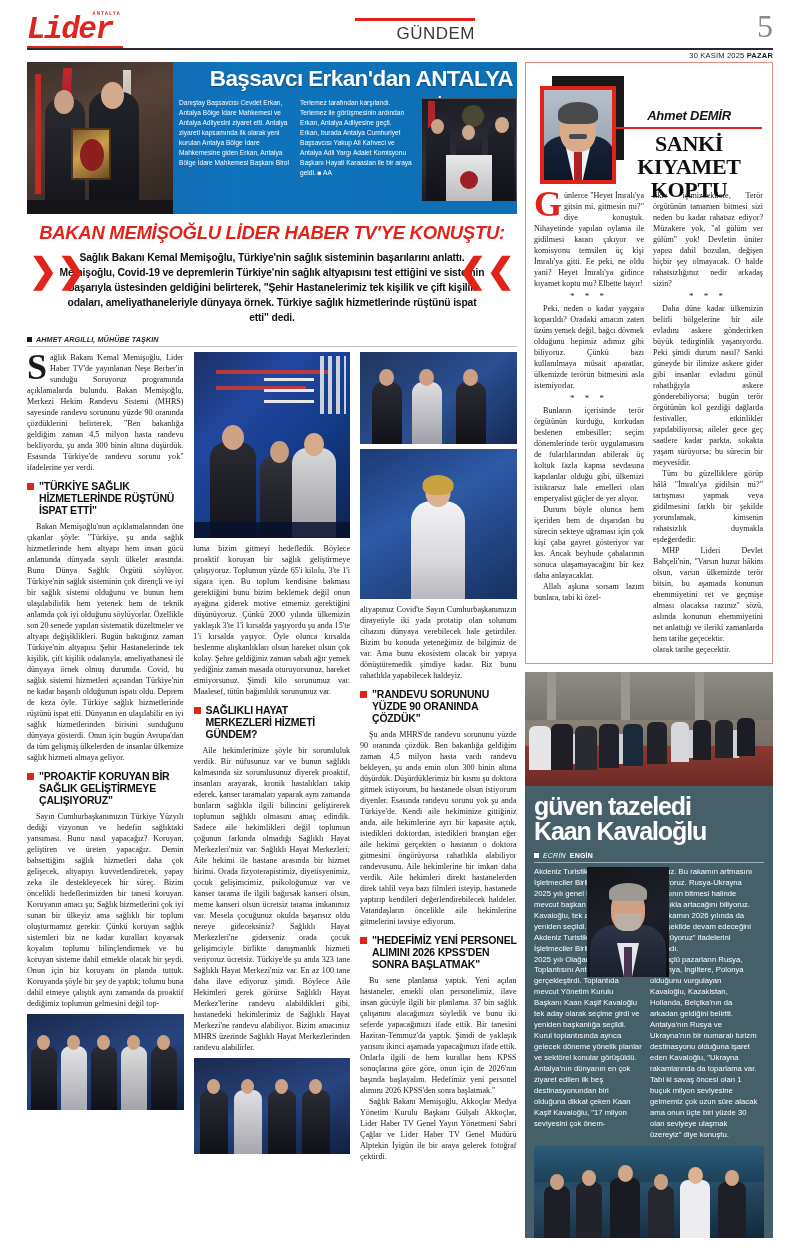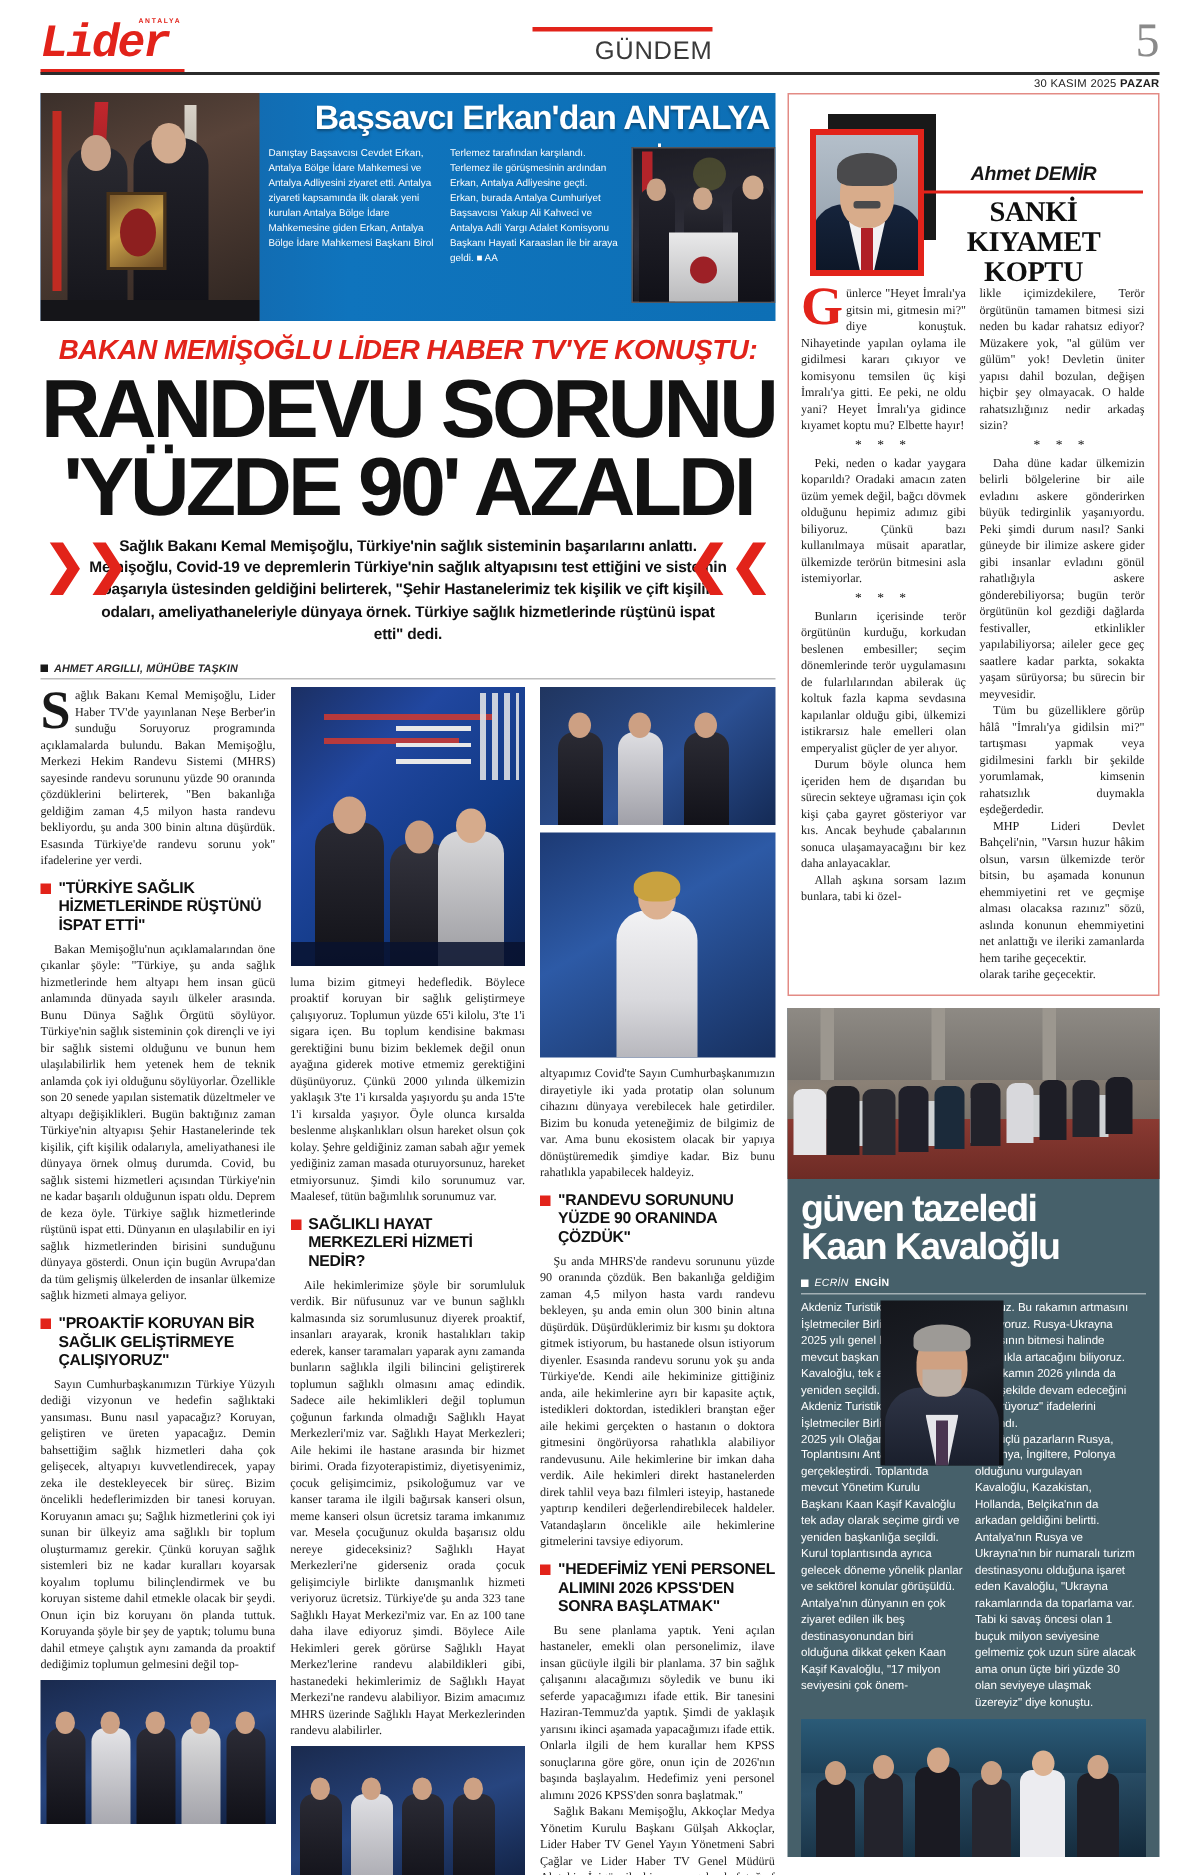--- a/index.html
+++ b/index.html
@@ -252,21 +252,21 @@
   .col-author {
     position:absolute; right:2px; top:38px; width:146px; text-align:center;
     font-family:"Liberation Sans", sans-serif;
     font-weight:bold; font-style:italic; font-size:13px; color:#151515;
     letter-spacing:-0.2px;
   }
   .col-author-rule { position:absolute; right:2px; top:57px; width:146px; height:2px; background:#e2231a; }
   .col-title {
     position:absolute; right:2px; top:62px; width:146px; text-align:center;
     font-family:"Liberation Serif", serif;
-    font-weight:bold; font-size:19px; line-height:1.05; color:#0f0f0f;
+    font-weight:bold; font-size:22px; line-height:1.05; color:#0f0f0f;
     letter-spacing:-0.3px;
   }
   .col-body { display:flex; gap:9px; margin-top:2px; }
   .col-body .cc { width:110px; }
   .col-body p {
     font-family:"Liberation Serif", serif;
     font-size:8.1px; line-height:1.36; color:#1a1a1a; text-align:justify; text-indent:9px;
   }
   .col-body p.noind { text-indent:0; }
   .col-drop::first-letter {
@@ -390,24 +390,20 @@
             <div class="bpr-h2"></div>
           <div class="bpr-p3"></div>
             <div class="bpr-h3"></div>
           <div class="bpr-podium"></div>
             <div class="bpr-seal"></div>
         </div>
       </div>
     </div>
 
     <div class="kicker">BAKAN MEMİŞOĞLU LİDER HABER TV'YE KONUŞTU:</div>
-    <div class="headline">
-      <span class="l2">RANDEVU SORUNU</span>
-      <span class="l2">'YÜZDE 90' AZALDI</span>
-    </div>
 
     <div class="spread">
       <span class="chev chev-l">❯❯</span>
       <span class="chev chev-r">❮❮</span>
       <p>Sağlık Bakanı Kemal Memişoğlu, Türkiye'nin sağlık sisteminin başarılarını anlattı. Memişoğlu, Covid-19 ve depremlerin Türkiye'nin sağlık altyapısını test ettiğini ve sistemin başarıyla üstesinden geldiğini belirterek, "Şehir Hastanelerimiz tek kişilik ve çift kişilik odaları, ameliyathaneleriyle dünyaya örnek. Türkiye sağlık hizmetlerinde rüştünü ispat etti" dedi.</p>
     </div>
 
     <div class="byline">
       <span class="sq"></span>
       <span>AHMET ARGILLI, MÜHÜBE TAŞKIN</span>
@@ -452,21 +448,21 @@
             <div class="tv-host-h"></div>
           <div class="tv-g1"></div>
             <div class="tv-g1h"></div>
           <div class="tv-g2"></div>
             <div class="tv-g2h"></div>
           <div class="tv-desk"></div>
         </div>
         <p class="noind">luma bizim gitmeyi hedefledik. Böylece proaktif koruyan bir sağlık geliştirmeye çalışıyoruz. Toplumun yüzde 65'i kilolu, 3'te 1'i sigara içen. Bu toplum kendisine bakması gerektiğini bunu bizim beklemek değil onun ayağına giderek motive etmemiz gerektiğini düşünüyoruz. Çünkü 2000 yılında ülkemizin yaklaşık 3'te 1'i kırsalda yaşıyordu şu anda 15'te 1'i kırsalda yaşıyor. Öyle olunca kırsalda beslenme alışkanlıkları olsun hareket olsun çok kolay. Şehre geldiğiniz zaman sabah ağır yemek yediğiniz zaman masada oturuyorsunuz, hareket etmiyorsunuz. Şimdi kilo sorunumuz var. Maalesef, tütün bağımlılık sorunumuz var.</p>
         <div class="subhead">
           <span class="sq"></span>
-          <h3>SAĞLIKLI HAYAT MERKEZLERİ HİZMETİ NEDİR?</h3>
+          <h3>SAĞLIKLI HAYAT MERKEZLERİ HİZMETİ GÜNDEM?</h3>
         </div>
         <p>Aile hekimlerimize şöyle bir sorumluluk verdik. Bir nüfusunuz var ve bunun sağlıklı kalmasında siz sorumlusunuz diyerek proaktif, insanları arayarak, kronik hastalıkları takip ederek, kanser taramaları yaparak aynı zamanda bunların sağlıkla ilgili bilincini geliştirerek toplumun sağlıklı olmasını amaç edindik. Sadece aile hekimlikleri değil toplumun çoğunun farkında olmadığı Sağlıklı Hayat Merkezleri'miz var. Sağlıklı Hayat Merkezleri; Aile hekimi ile hastane arasında bir hizmet birimi. Orada fizyoterapistimiz, diyetisyenimiz, çocuk gelişimcimiz, psikoloğumuz var ve kanser tarama ile ilgili bağırsak kanseri olsun, meme kanseri olsun ücretsiz tarama imkanımız var. Mesela çocuğunuz okulda başarısız oldu nereye gideceksiniz? Sağlıklı Hayat Merkezleri'ne giderseniz orada çocuk gelişimciyle birlikte danışmanlık hizmeti veriyoruz ücretsiz. Türkiye'de şu anda 323 tane Sağlıklı Hayat Merkezi'miz var. En az 100 tane daha ilave ediyoruz şimdi. Böylece Aile Hekimleri gerek görürse Sağlıklı Hayat Merkez'lerine randevu alabildikleri gibi, hastanedeki hekimlerimiz de Sağlıklı Hayat Merkezi'ne randevu alabiliyor. Bizim amacımız MHRS üzerinde Sağlıklı Hayat Merkezlerinden randevu alabilirler.</p>
         <div class="photo-group" style="margin-top:5px; height:96px;">
           <div class="pg-p" style="left:6px;width:28px;"></div>
             <div class="pg-h" style="left:13px;bottom:60px;"></div>
           <div class="pg-p" style="left:40px;width:28px;background:linear-gradient(180deg,#e0e0e4,#a6a6ad);"></div>
             <div class="pg-h" style="left:47px;bottom:60px;"></div>
           <div class="pg-p" style="left:74px;width:28px;"></div>
             <div class="pg-h" style="left:81px;bottom:60px;"></div>
           <div class="pg-p" style="left:108px;width:28px;"></div>

